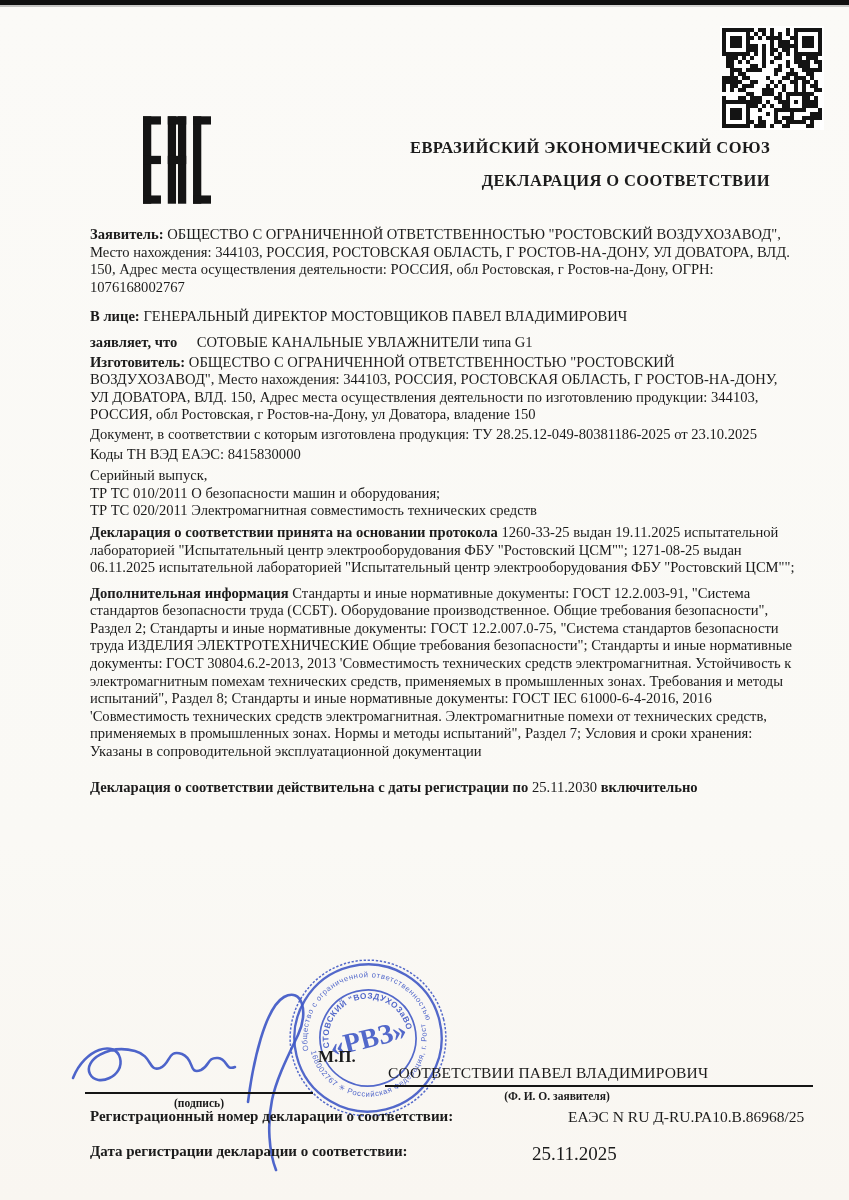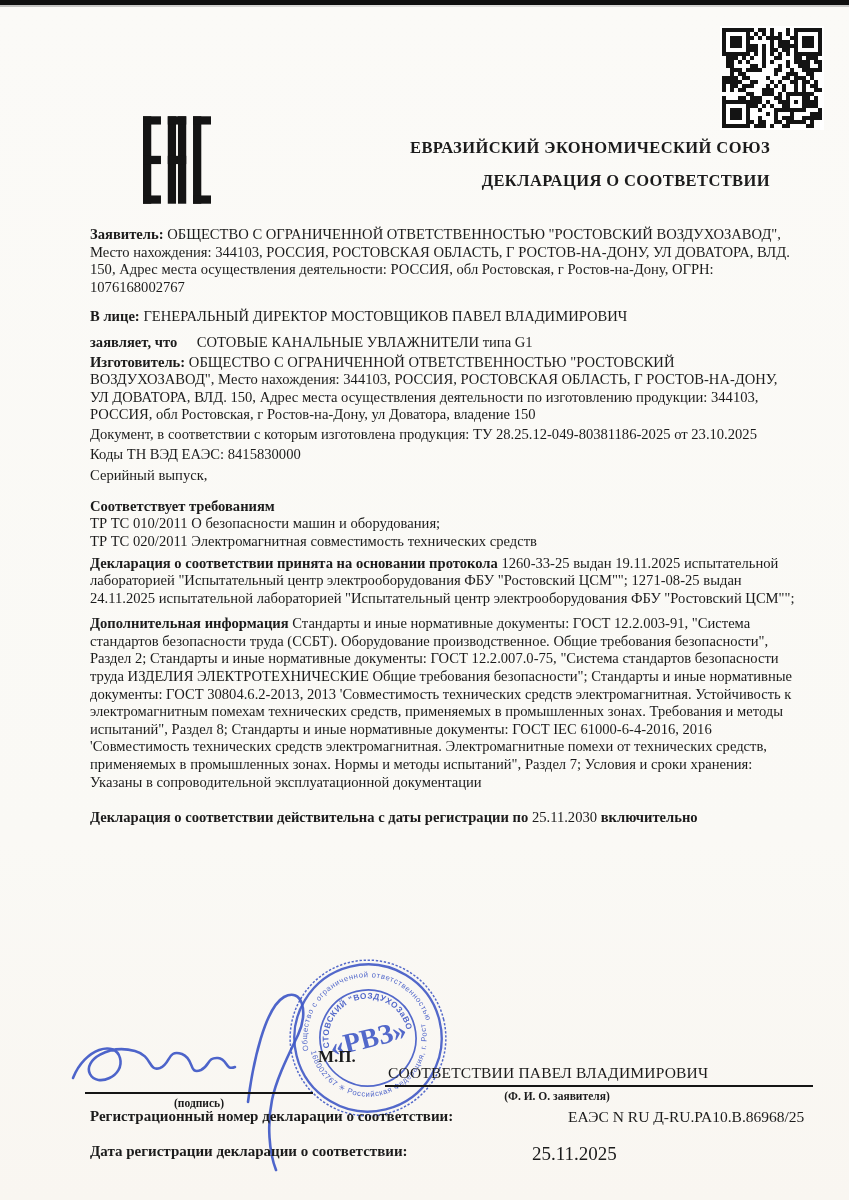--- a/index.html
+++ b/index.html
@@ -424,25 +424,24 @@
 
 <div class="doc-body">
   <p><b>Заявитель:</b> <span>ОБЩЕСТВО С ОГРАНИЧЕННОЙ ОТВЕТСТВЕННОСТЬЮ "РОСТОВСКИЙ ВОЗДУХОЗАВОД", Место нахождения: 344103, РОССИЯ,  РОСТОВСКАЯ ОБЛАСТЬ, Г РОСТОВ-НА-ДОНУ, УЛ ДОВАТОРА, ВЛД. 150, Адрес места осуществления деятельности: РОССИЯ, обл Ростовская, г Ростов-на-Дону, ОГРН: 1076168002767</span></p>
   <p class="m12"><b>В лице:</b> <span>ГЕНЕРАЛЬНЫЙ ДИРЕКТОР МОСТОВЩИКОВ ПАВЕЛ ВЛАДИМИРОВИЧ</span></p>
   <p class="m8"><b class="declares-label">заявляет, что</b> <span>СОТОВЫЕ КАНАЛЬНЫЕ УВЛАЖНИТЕЛИ типа G1</span></p>
   <p class="m2"><b>Изготовитель:</b> <span>ОБЩЕСТВО С ОГРАНИЧЕННОЙ ОТВЕТСТВЕННОСТЬЮ "РОСТОВСКИЙ ВОЗДУХОЗАВОД", Место нахождения: 344103, РОССИЯ,  РОСТОВСКАЯ ОБЛАСТЬ, Г РОСТОВ-НА-ДОНУ, УЛ ДОВАТОРА, ВЛД. 150, Адрес места осуществления деятельности по изготовлению продукции: 344103, РОССИЯ, обл Ростовская, г Ростов-на-Дону, ул Доватора, владение 150</span></p>
   <p class="m2">Документ, в соответствии с которым изготовлена продукция: ТУ 28.25.12-049-80381186-2025 от 23.10.2025</p>
   <p class="m2">Коды ТН ВЭД ЕАЭС: 8415830000</p>
   <p class="m4">Серийный выпуск,</p>
 
-  <p class="m13"><b>Соответствует требованиям</b></p>
   <p>ТР ТС 010/2011 О безопасности машин и оборудования;</p>
   <p>ТР ТС 020/2011 Электромагнитная совместимость технических средств</p>
 
-  <p class="m4"><b>Декларация о соответствии принята на основании протокола</b> <span>1260-33-25 выдан 19.11.2025 испытательной лабораторией "Испытательный центр электрооборудования ФБУ "Ростовский ЦСМ""; 1271-08-25 выдан 24.11.2025  испытательной лабораторией "Испытательный центр электрооборудования ФБУ "Ростовский ЦСМ"";</span></p>
+  <p class="m4"><b>Декларация о соответствии принята на основании протокола</b> <span>1260-33-25 выдан 19.11.2025 испытательной лабораторией "Испытательный центр электрооборудования ФБУ "Ростовский ЦСМ""; 1271-08-25 выдан 06.11.2025  испытательной лабораторией "Испытательный центр электрооборудования ФБУ "Ростовский ЦСМ"";</span></p>
 
   <p class="m8"><b>Дополнительная информация</b> <span>Стандарты и иные нормативные документы: ГОСТ 12.2.003-91, "Система стандартов безопасности труда (ССБТ). Оборудование производственное. Общие требования безопасности", Раздел 2; Стандарты и иные нормативные документы: ГОСТ 12.2.007.0-75, "Система стандартов безопасности труда ИЗДЕЛИЯ ЭЛЕКТРОТЕХНИЧЕСКИЕ Общие требования безопасности"; Стандарты и иные нормативные документы: ГОСТ 30804.6.2-2013, 2013 'Совместимость технических средств электромагнитная. Устойчивость к электромагнитным помехам технических средств, применяемых в промышленных зонах. Требования и методы испытаний", Раздел 8; Стандарты и иные нормативные документы: ГОСТ IEC 61000-6-4-2016, 2016 'Совместимость технических средств электромагнитная. Электромагнитные помехи от технических средств, применяемых в промышленных зонах. Нормы и методы испытаний", Раздел 7; Условия и сроки хранения: Указаны в сопроводительной эксплуатационной документации</span></p>
 
   <p class="m18"><b>Декларация о соответствии действительна с даты регистрации по</b> <span>25.11.2030</span> <b>включительно</b></p>
 </div>
 
 <div class="bottom">
 
   <svg class="stamp" viewBox="0 0 150 150">
     <g fill="none" stroke="#3c55c5">

